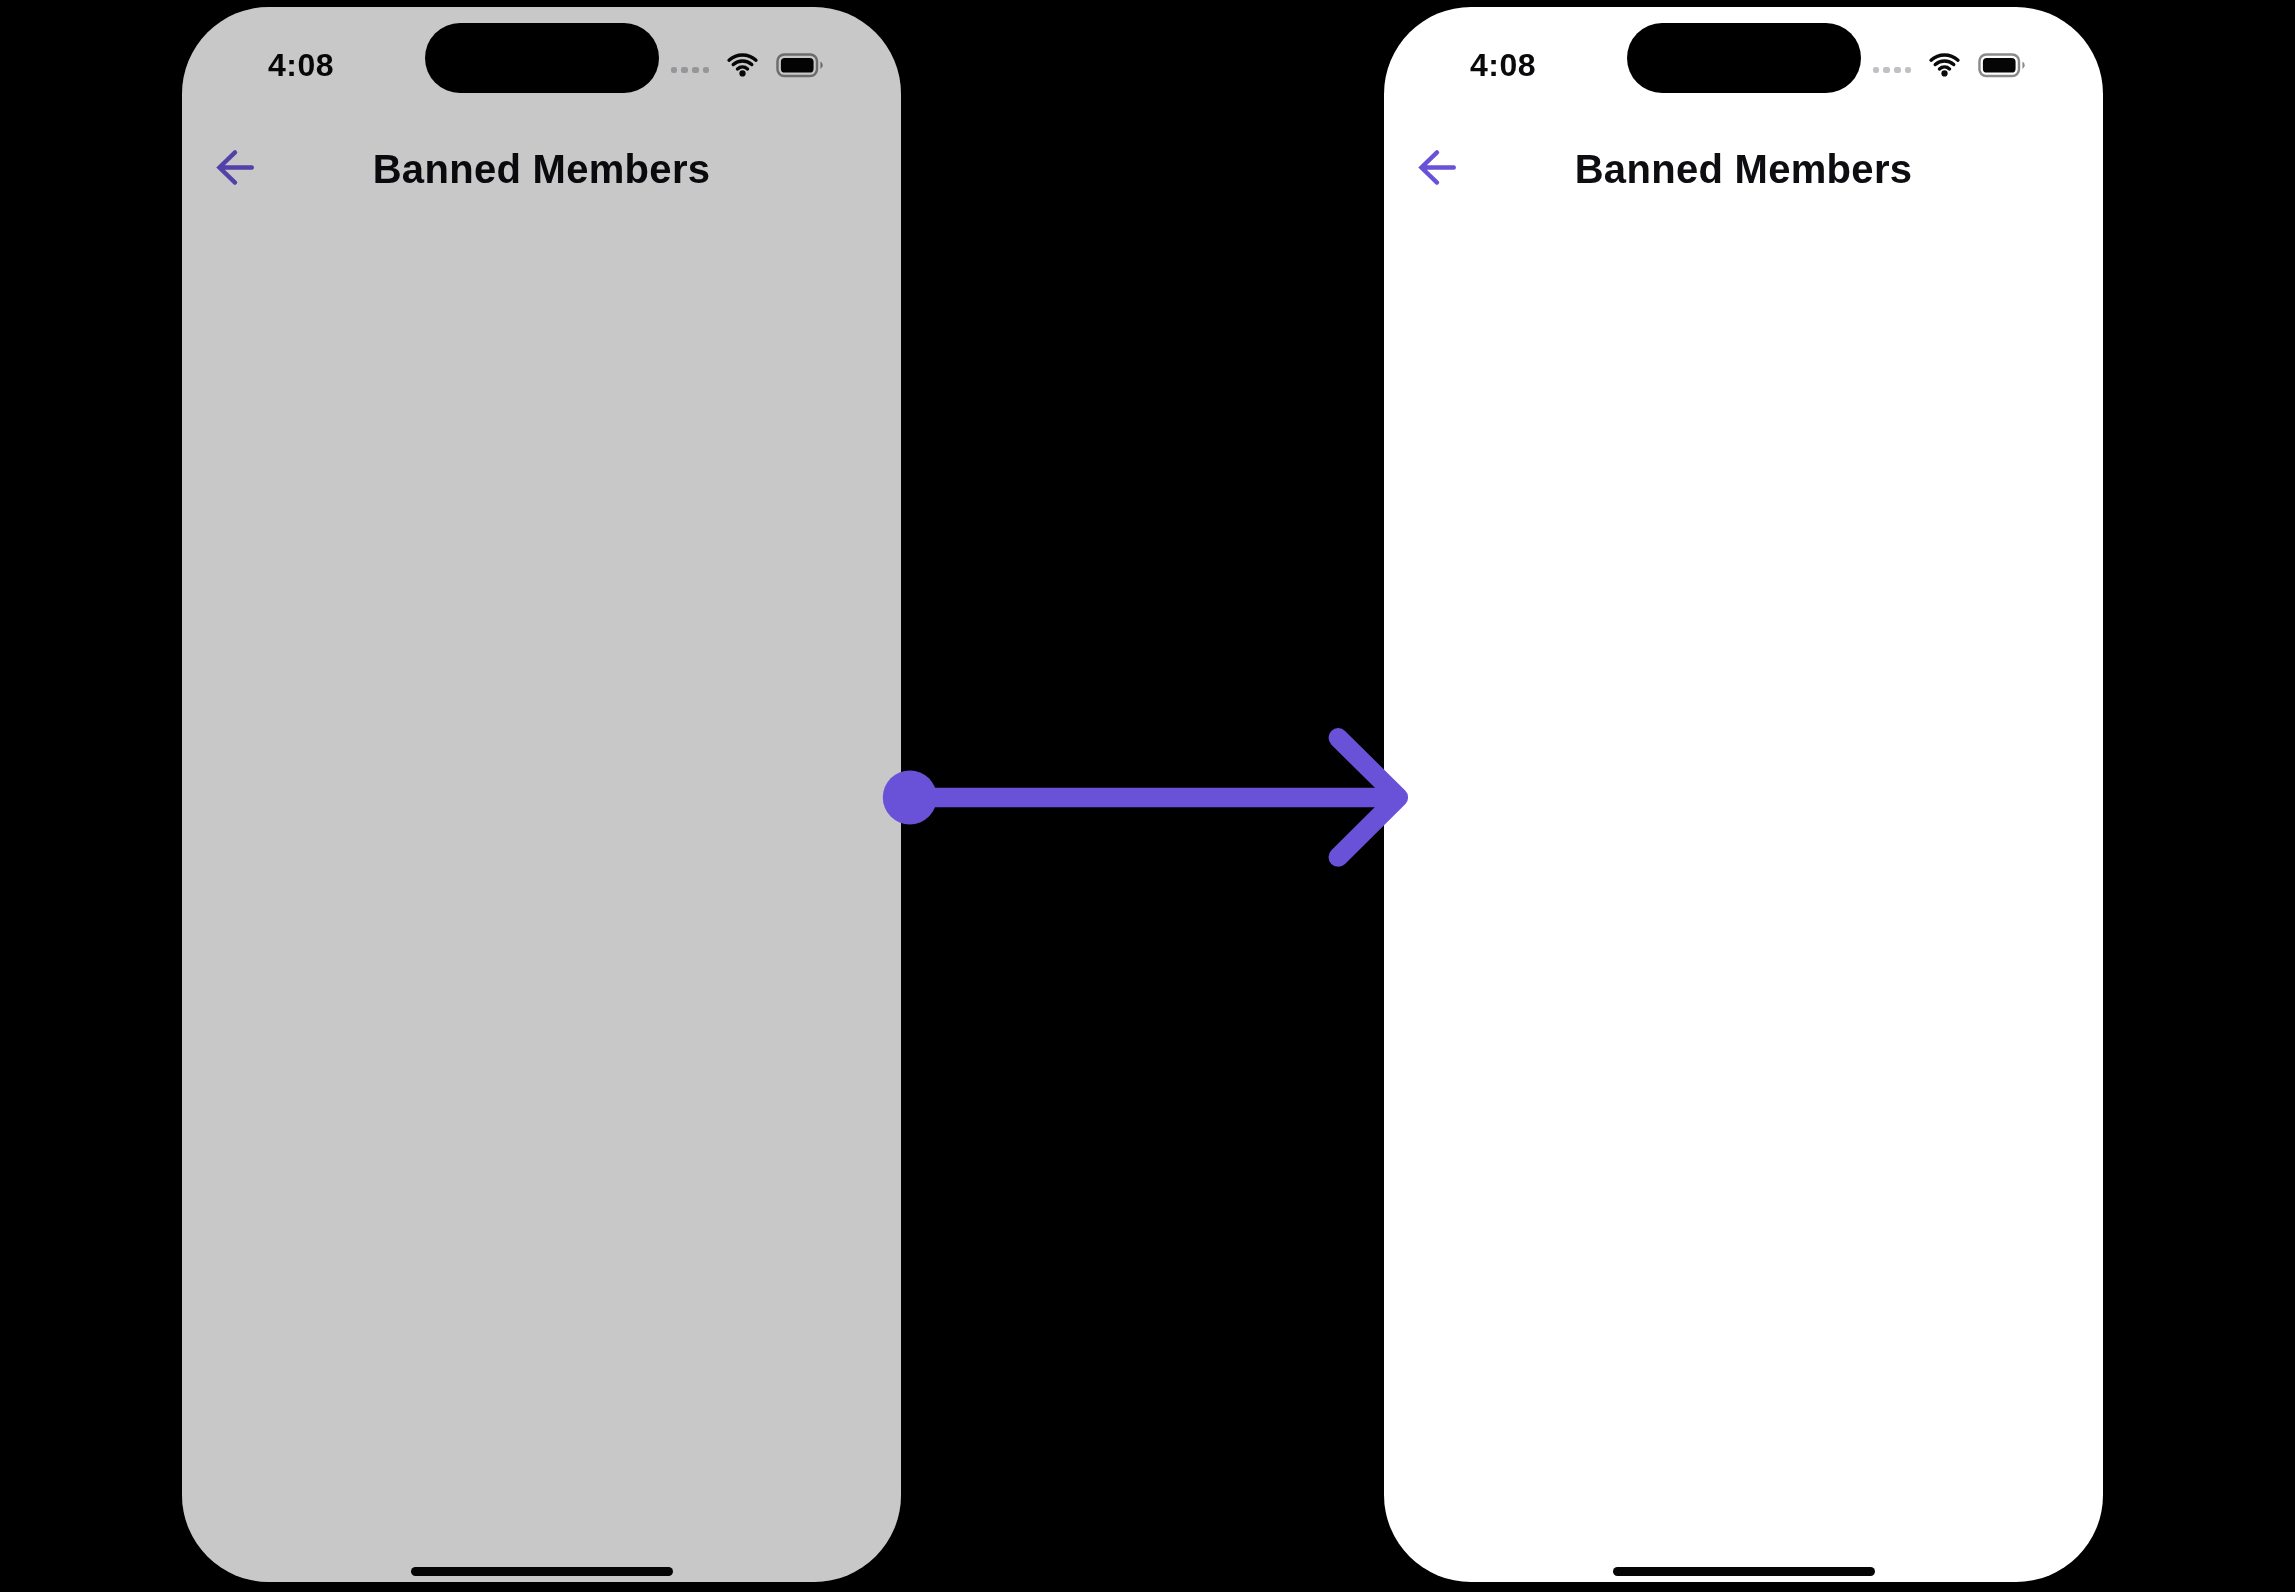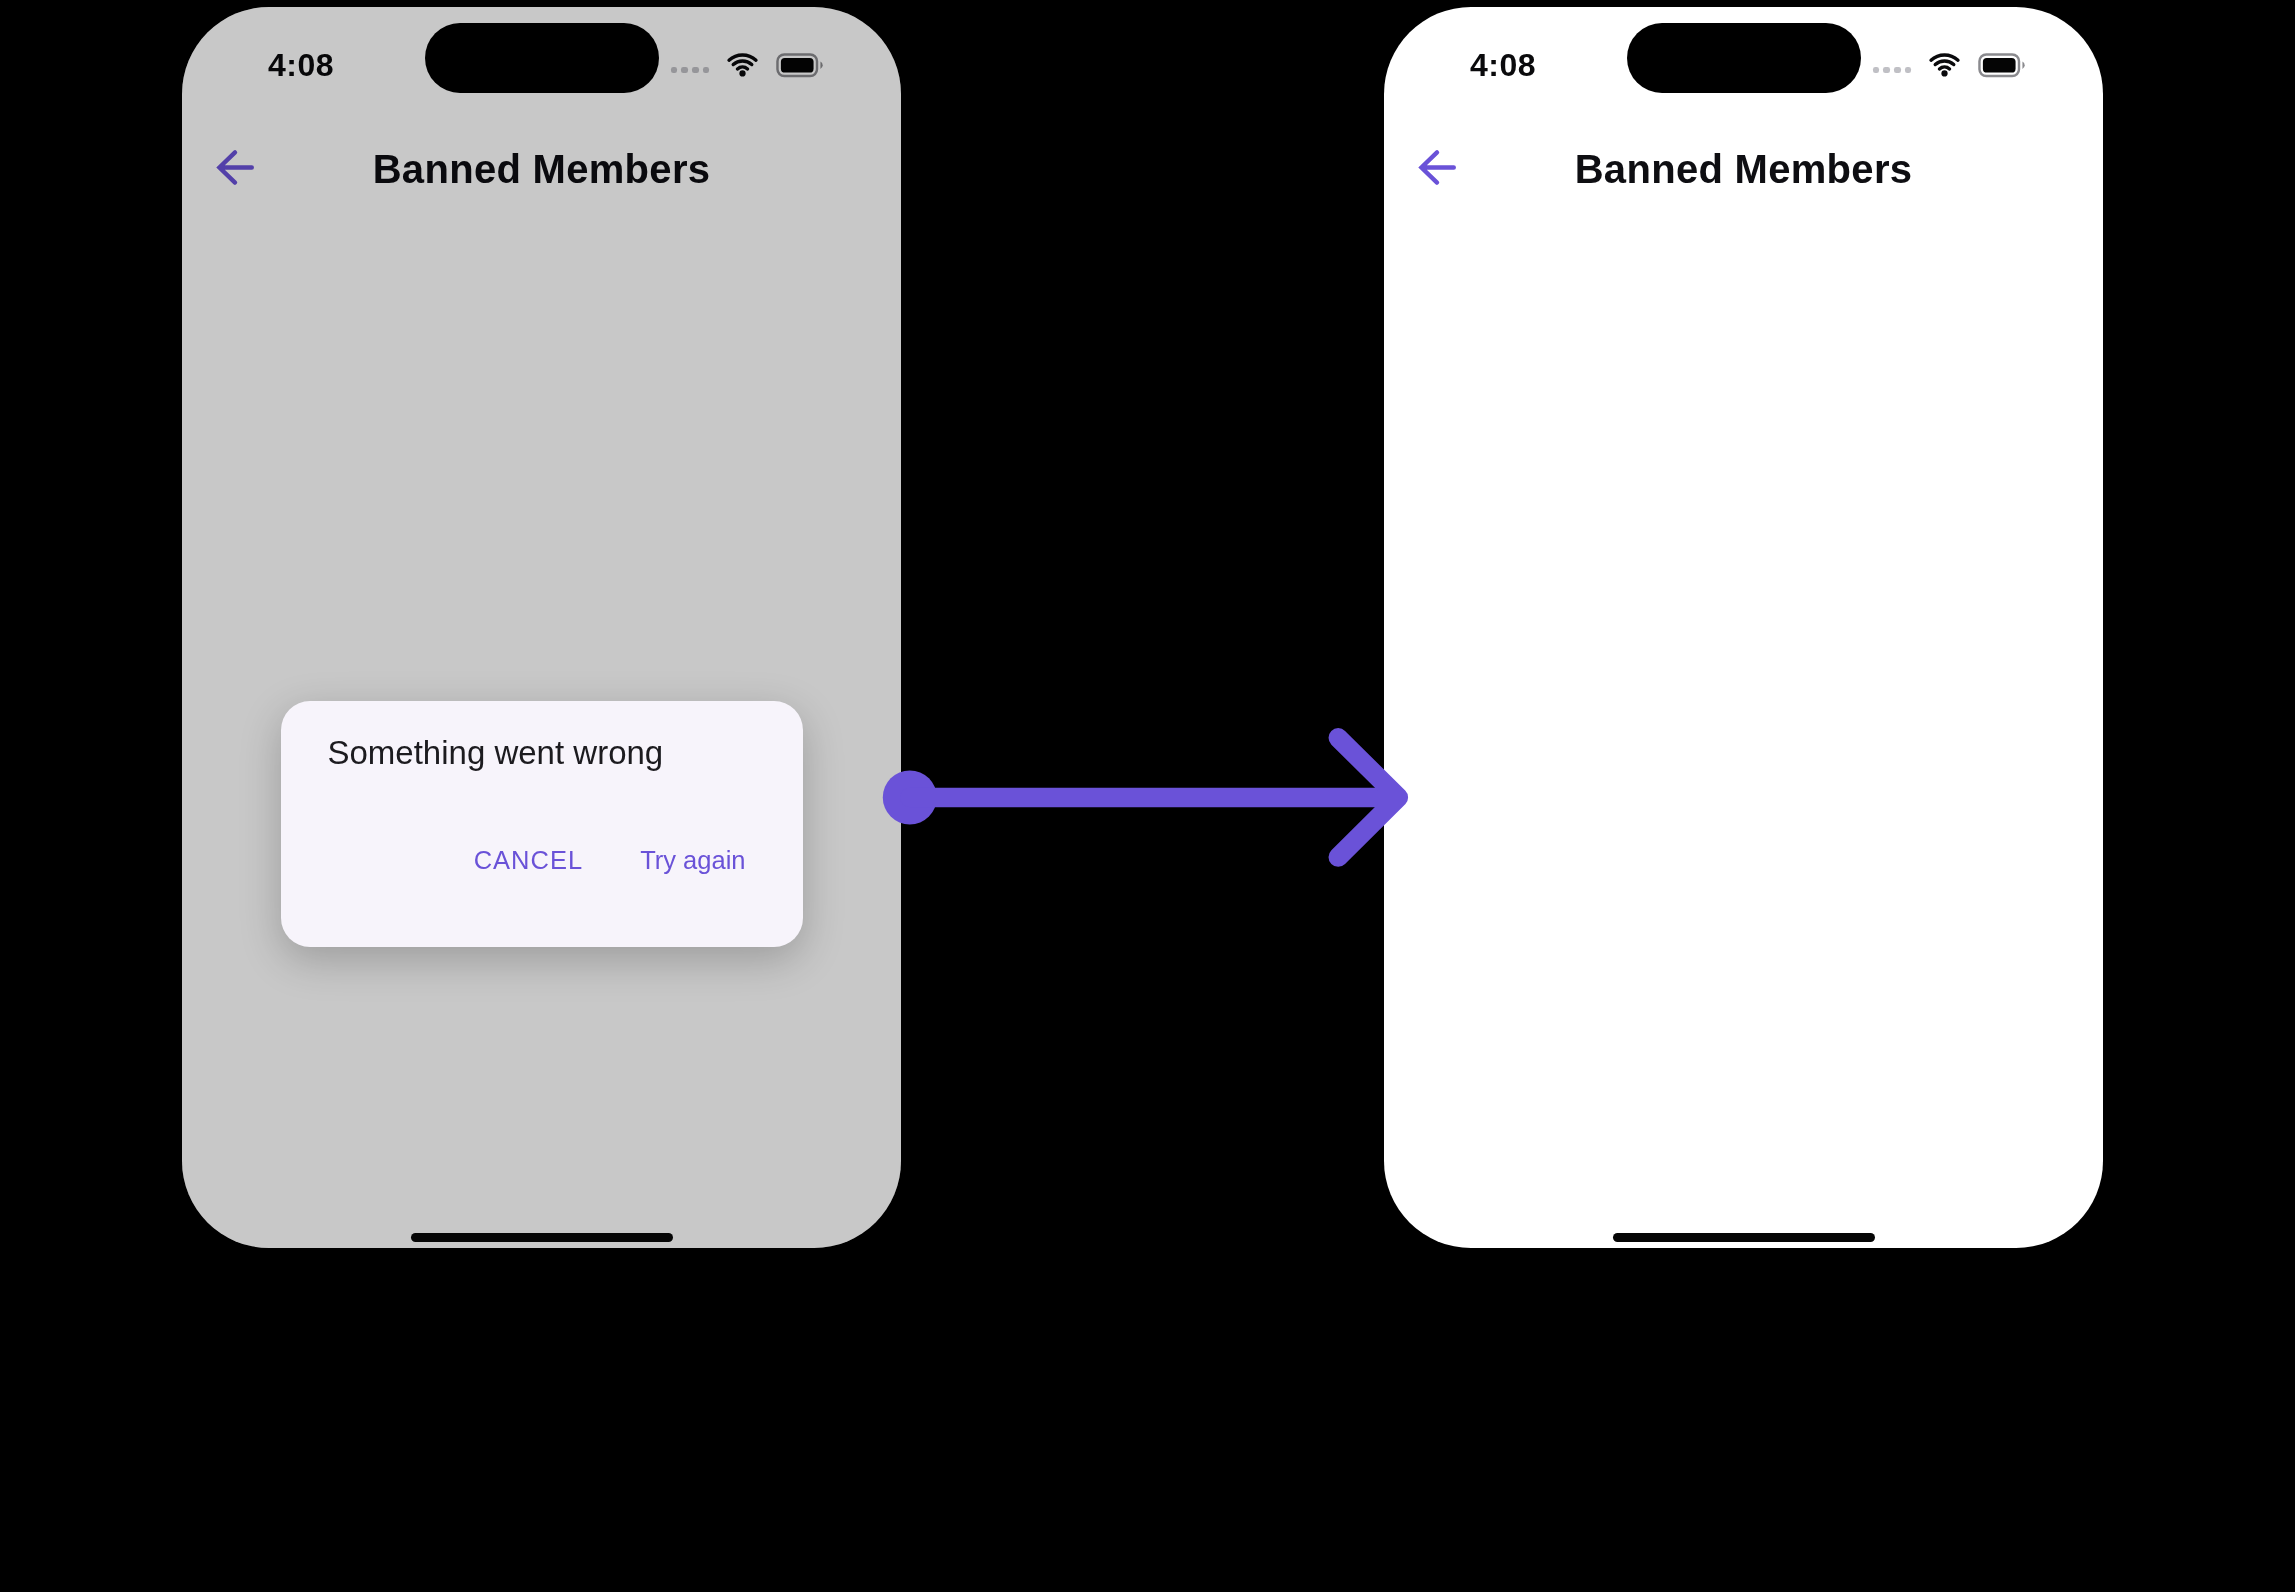--- a/index.html
+++ b/index.html
@@ -10,21 +10,21 @@
     --dialog-bg:#F7F4FB;
     --text-primary:#121214;
     --status-muted:#c0c0c5;
   }
   *{margin:0;padding:0;box-sizing:border-box;}
   html,body{background:var(--canvas-bg);}
   body{font-family:"Liberation Sans","DejaVu Sans",sans-serif;}
   .canvas{position:relative;width:2295px;height:1593px;background:var(--canvas-bg);overflow:hidden;}
 
   
-  .phone{position:absolute;top:7.1px;width:719px;height:1241px;background:var(--phone-bg);
+  .phone{position:absolute;top:7.1px;width:719px;height:1575px;background:var(--phone-bg);
          border-radius:87px;overflow:hidden;}
   .phone--left{left:182px;}
   .phone--right{left:1384px;}
 
   
   .status-time{position:absolute;left:86px;top:40px;font-size:32px;font-weight:700;
                color:#0a0a0c;letter-spacing:0.5px;z-index:2;}
   .island{position:absolute;top:16.3px;left:50%;transform:translateX(-50%);
           width:234px;height:70px;background:#000;border-radius:37px;z-index:2;}
   .status-right{position:absolute;top:43px;right:75px;height:33px;display:flex;
@@ -102,27 +102,20 @@
           <svg width="47" height="49" viewBox="0 0 28 28">
             <path d="M25.5 14 H7 M15.5 5 L6.2 14 L15.5 23" stroke="#6A52D8" stroke-width="2.6" fill="none" stroke-linecap="round"></path>
           </svg>
         </span>
       </button>
       <div class="nav-title">Banned Members</div>
     </div>
 
     <div class="scrim"></div>
 
-    <div class="dialog">
-      <div class="dialog-title">Something went wrong</div>
-      <div class="dialog-actions">
-        <button class="dialog-btn dialog-btn--cancel">CANCEL</button>
-        <button class="dialog-btn">Try again</button>
-      </div>
-    </div>
 
     <div class="home-indicator"></div>
   </div>
 
   <div class="flow-arrow">
     <svg width="561" height="199" viewBox="0 0 1100 390">
       <circle cx="82" cy="191" r="53" fill="#6A52D8"></circle>
       <line x1="82" y1="191" x2="1028" y2="191" stroke="#6A52D8" stroke-width="38" stroke-linecap="round"></line>
       <polyline points="922,74 1040,191 922,308" stroke="#6A52D8" stroke-width="38" fill="none" stroke-linecap="round" stroke-linejoin="round"></polyline>
     </svg>

